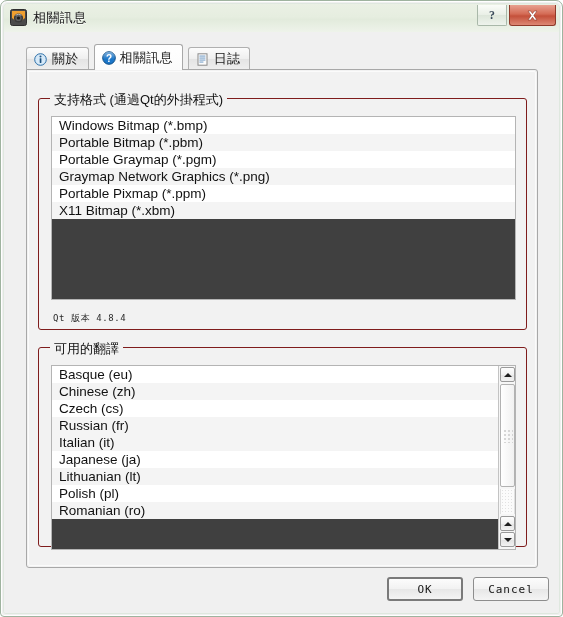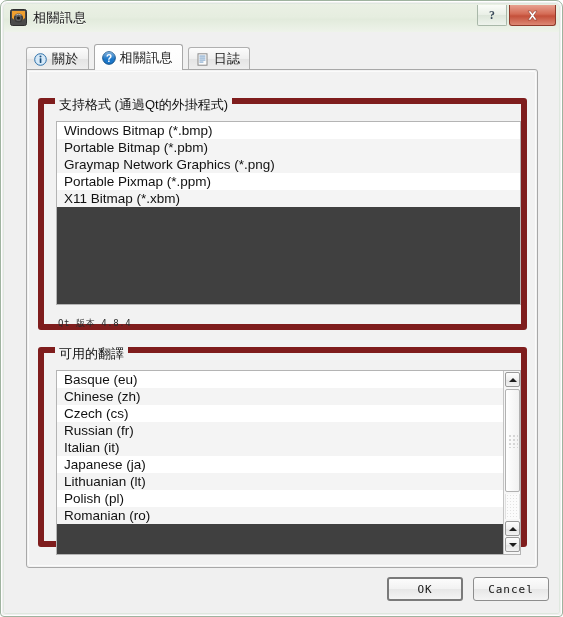--- a/index.html
+++ b/index.html
@@ -155,21 +155,21 @@
     left: 1px; top: 1px; right: 1px; bottom: 1px;
     border: 1px solid #fbfbfb;
     border-radius: 0 2px 2px 2px;
     pointer-events: none;
   }
 
   
   .groupbox {
     position: absolute;
     box-sizing: border-box;
-    border: 6px solid #7f1d1d;
+    border: 1px solid #7f1d1d;
     border-radius: 3px;
     background: transparent;
   }
   .group-title {
     position: absolute;
     top: -8px; left: 11px;
     background: #f2f2f2;
     padding: 0 4px;
     font-size: 13px;
     color: #111;
@@ -372,20 +372,21 @@
 
       <div class="panel">
 
         <div class="groupbox" style="left:11px; top:28px; width:489px; height:232px;">
           <span class="group-title">支持格式 (通過Qt的外掛程式)</span>
 
           <div class="listbox" style="left:12px; top:17px; width:465px; height:184px;">
             <div class="list-rows">
                 <div class="list-row">Windows Bitmap (*.bmp)</div>
                 <div class="list-row alt">Portable Bitmap (*.pbm)</div>
+                <div class="list-row">Portable Graymap (*.pgm)</div>
                 <div class="list-row alt">Graymap Network Graphics (*.png)</div>
                 <div class="list-row">Portable Pixmap (*.ppm)</div>
                 <div class="list-row alt">X11 Bitmap (*.xbm)</div>
               </div>
           </div>
 
           <span class="qt-version">Qt 版本 4.8.4</span>
         </div>
 
         <div class="groupbox" style="left:11px; top:277px; width:489px; height:200px;">

